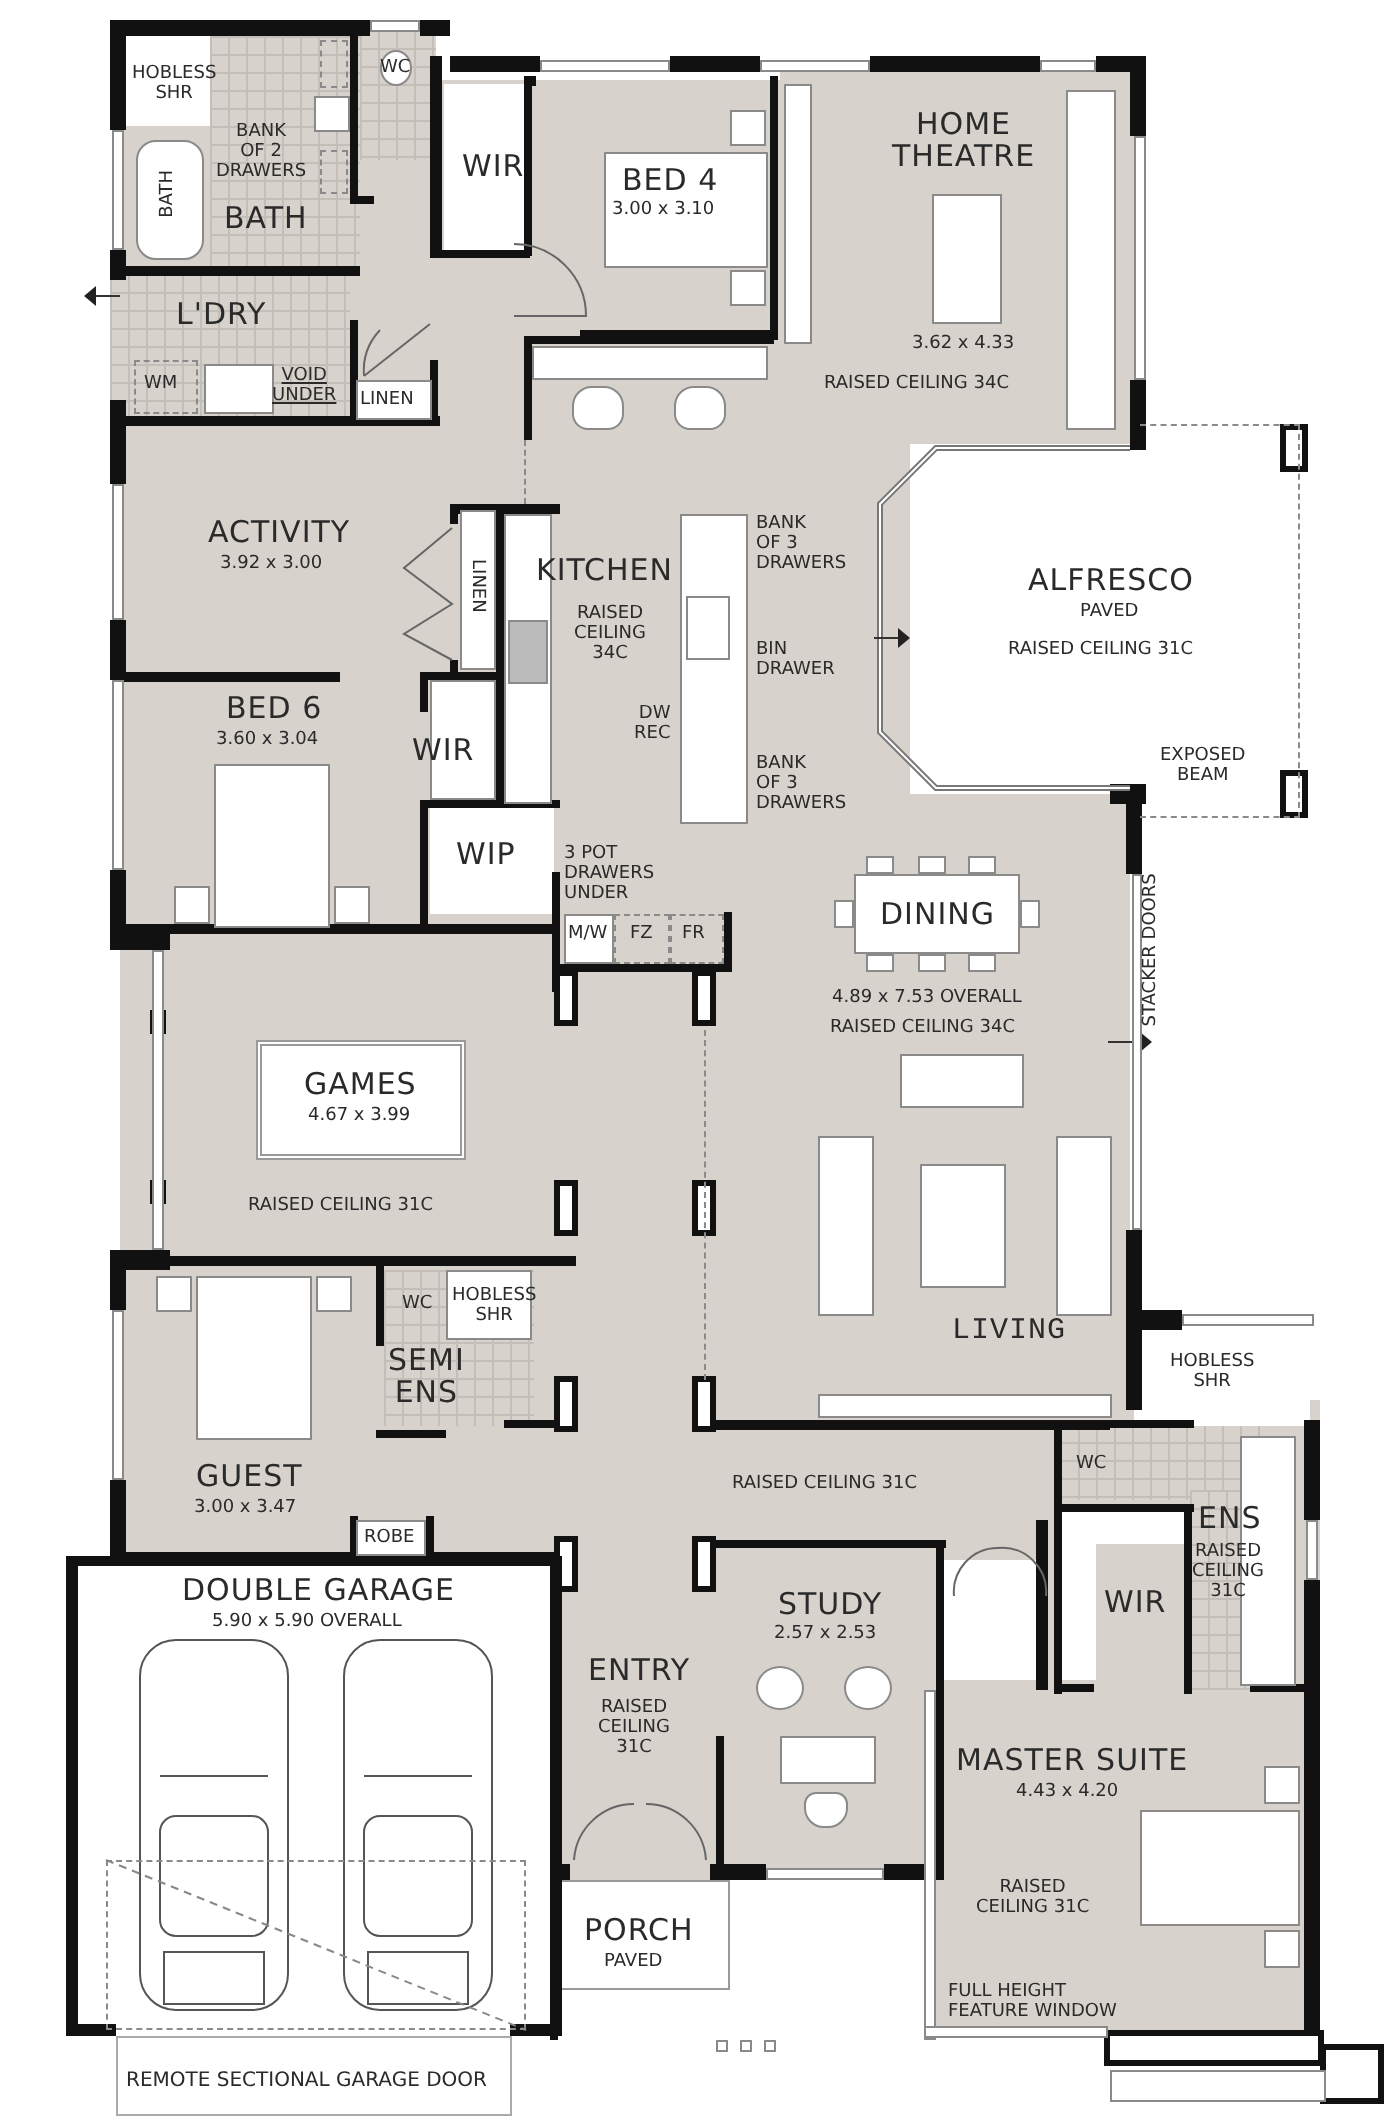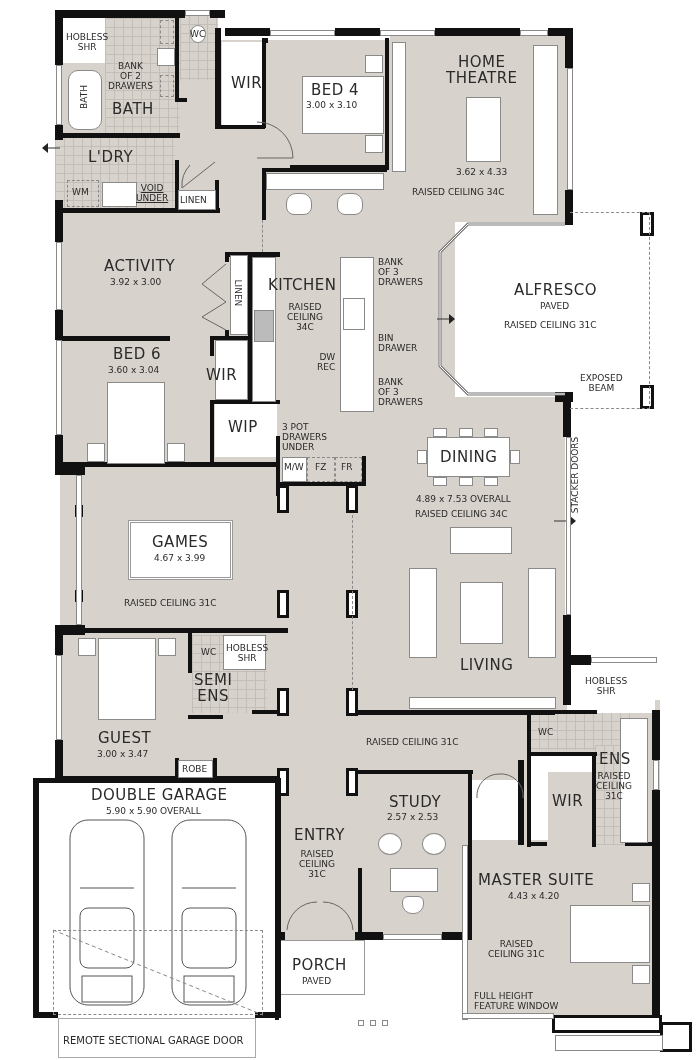--- a/index.html
+++ b/index.html
@@ -331,21 +331,21 @@
   <div class="lbl xs" style="left:110px;top:278px;">3.92 x 3.00</div>
   <div class="lbl xs" style="left:224px;top:288px;transform:rotate(90deg);">LINEN</div>
 
   <div class="lbl big" style="left:268px;top:278px;">KITCHEN</div>
   <div class="lbl xs" style="left:287px;top:303px;white-space:pre;">RAISED
 CEILING
 34C</div>
   <div class="lbl xs" style="left:378px;top:258px;text-align:left;white-space:pre;">BANK
 OF 3
 DRAWERS</div>
-  <div class="lbl xs" style="left:378px;top:334px;text-align:left;white-space:pre;">BIN
+  <div class="lbl xs" style="left:378px;top:321px;text-align:left;white-space:pre;">BIN
 DRAWER</div>
   <div class="lbl xs" style="left:317px;top:353px;text-align:right;white-space:pre;">DW
 REC</div>
   <div class="lbl xs" style="left:378px;top:378px;text-align:left;white-space:pre;">BANK
 OF 3
 DRAWERS</div>
   <div class="lbl xs" style="left:282px;top:423px;text-align:left;white-space:pre;">3 POT
 DRAWERS
 UNDER</div>
 
@@ -365,21 +365,21 @@
 
   <div class="lbl big" style="left:440px;top:450px;">DINING</div>
   <div class="lbl xs" style="left:416px;top:495px;">4.89 x 7.53 OVERALL</div>
   <div class="lbl xs" style="left:415px;top:510px;">RAISED CEILING 34C</div>
   <div class="lbl xs" style="left:538px;top:470px;transform:rotate(-90deg);">STACKER DOORS</div>
 
   <div class="lbl big" style="left:152px;top:535px;">GAMES</div>
   <div class="lbl xs" style="left:154px;top:554px;text-align:center;">4.67 x 3.99</div>
   <div class="lbl xs" style="left:124px;top:599px;">RAISED CEILING 31C</div>
 
-  <div class="lbl big" style="left:460px;top:658px;">LIVING</div>
+  <div class="lbl big" style="left:476px;top:658px;font-family:Liberation Mono, monospace;">LIVING</div>
 
   <div class="lbl big" style="left:98px;top:731px;">GUEST</div>
   <div class="lbl xs" style="left:97px;top:750px;">3.00 x 3.47</div>
   <div class="lbl xs" style="left:182px;top:765px;">ROBE</div>
   <div class="lbl big" style="left:194px;top:673px;white-space:pre;">SEMI
 ENS</div>
   <div class="lbl xs" style="left:201px;top:648px;">WC</div>
   <div class="lbl xs" style="left:226px;top:644px;white-space:pre;">HOBLESS
 SHR</div>
 

